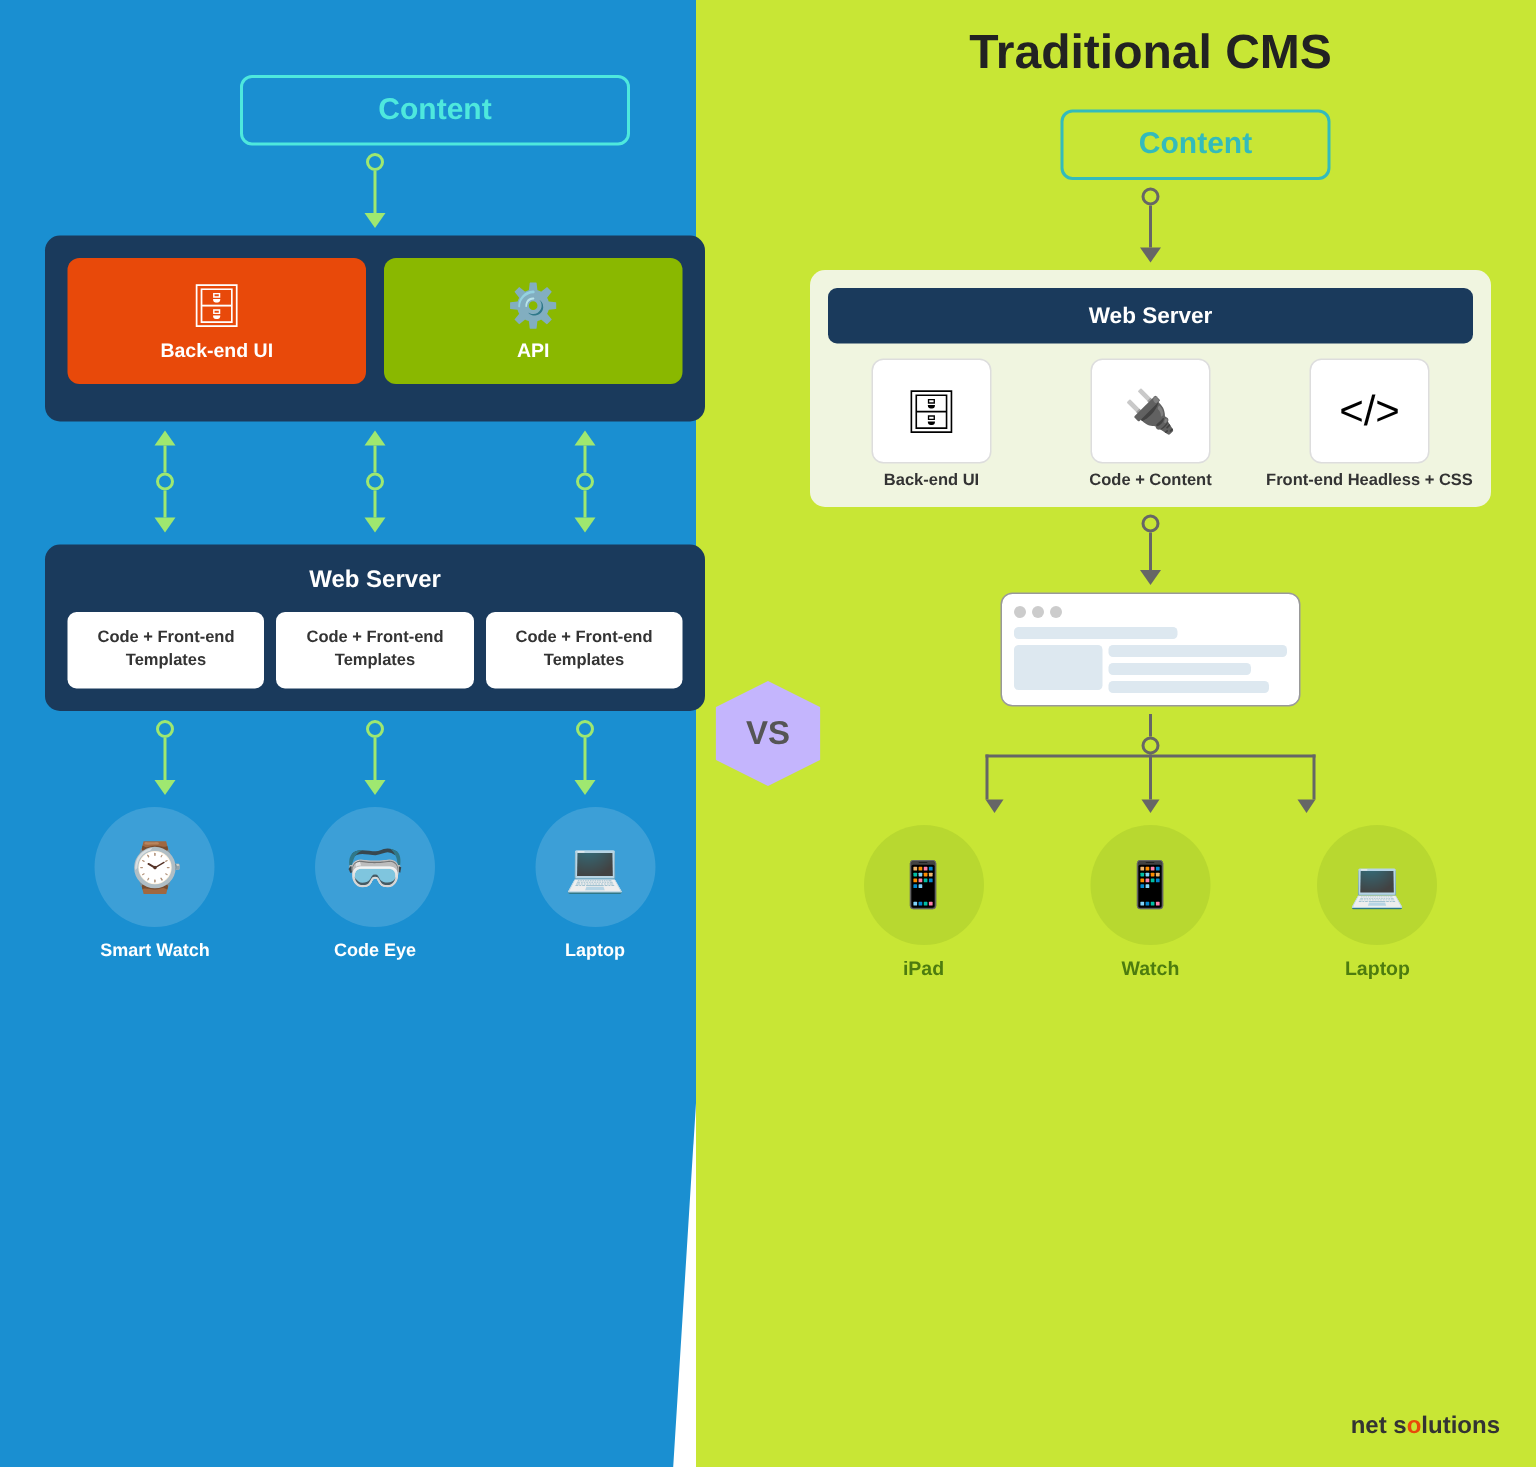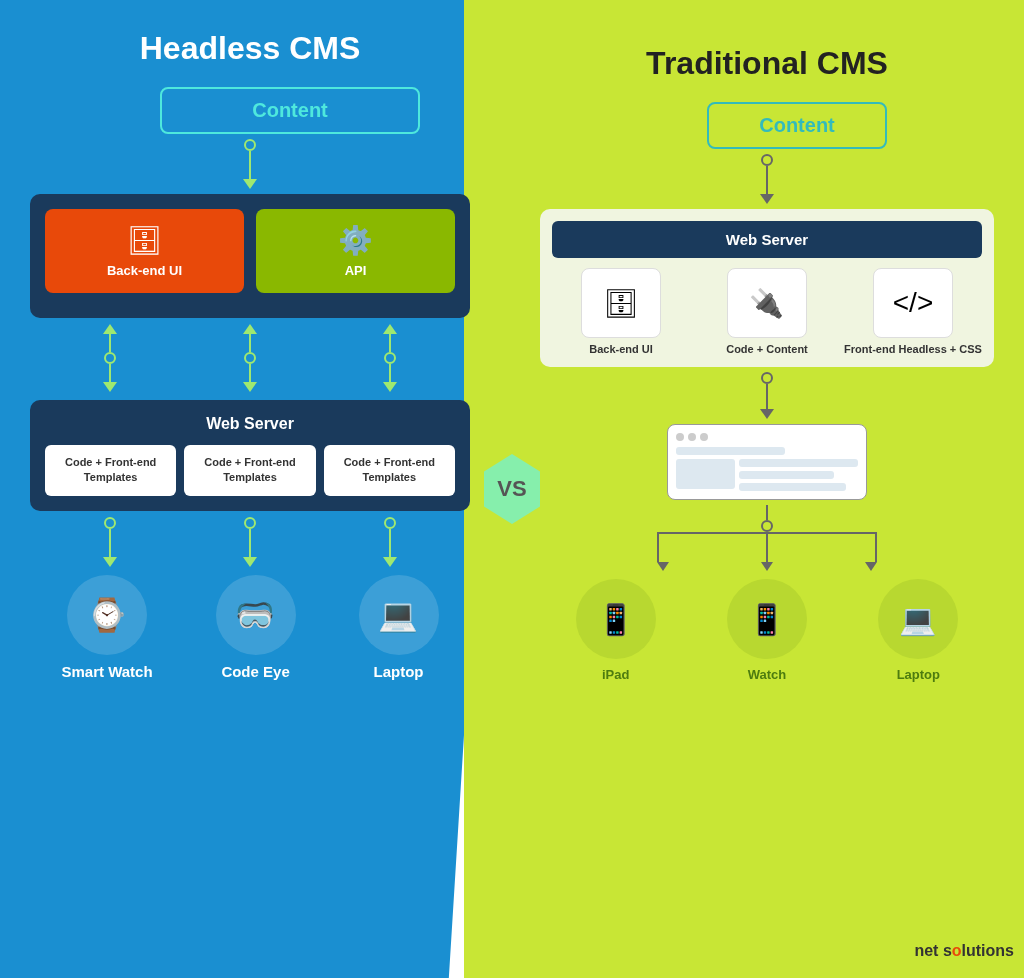--- a/index.html
+++ b/index.html
@@ -32,23 +32,23 @@
       height: 978px;
       display: flex;
     }
 
     
     .vs-badge {
       position: absolute;
       left: 50%;
       top: 50%;
       transform: translate(-50%, -50%);
-      width: 56px;
+      width: 70px;
       height: 70px;
-      background: #86efac;
+      background: #c4b5fd;
       clip-path: polygon(50% 0%, 100% 25%, 100% 75%, 50% 100%, 0% 75%, 0% 25%);
       display: flex;
       align-items: center;
       justify-content: center;
       z-index: 100;
       font-size: 22px;
       font-weight: 900;
       color: #555;
     }
 
@@ -57,21 +57,21 @@
       width: 500px;
       padding: 30px 30px 20px 30px;
       color: white;
       position: relative;
       z-index: 10;
     }
 
     
     .right-side {
       width: 524px;
-      padding: 45px 30px 20px 40px;
+      padding: 16px 30px 20px 40px;
       position: relative;
       z-index: 10;
     }
 
     .section-title {
       font-size: 32px;
       font-weight: 900;
       text-align: center;
       margin-bottom: 20px;
     }
@@ -227,21 +227,21 @@
       width: 80px; height: 80px;
       border-radius: 50%;
       background: rgba(255,255,255,0.15);
       display: flex;
       align-items: center;
       justify-content: center;
       font-size: 32px;
     }
 
     .device-label {
-      font-size: 15px;
+      font-size: 12px;
       font-weight: 600;
       color: white;
       text-align: center;
     }
 
     
     .right-webserver-row {
       display: flex;
       gap: 8px;
       margin-bottom: 10px;
@@ -365,21 +365,21 @@
       font-size: 13px;
       font-weight: 600;
       color: #4d7c0f;
       text-align: center;
     }
 
     
     .logo-area {
       position: absolute;
       bottom: 18px;
-      right: 10px;
+      right: 24px;
       font-size: 16px;
       font-weight: 700;
       color: #333;
     }
 
     .logo-area span.net {
       color: #333;
     }
     .logo-area span.sol {
       color: #e8490a;
@@ -406,21 +406,20 @@
   </style>
 </head>
 <body>
 
 <div class="bg-left"></div>
 <div class="bg-right"></div>
 
 <div class="content-wrapper">
 
   <div class="left-side">
-    <div class="section-title">Headless CMS</div>
 
     <div class="center-block">
       <div class="content-box">Content</div>
     </div>
 
     <div class="center-block" style="margin: 5px 0;">
       <div class="circle-dot" style="margin: 0 auto;"></div>
       <div class="connector" style="height: 28px;"></div>
       <div style="width:0;height:0;border-left:7px solid transparent;border-right:7px solid transparent;border-top:10px solid #9fe870;margin:0 auto;"></div>
     </div>

